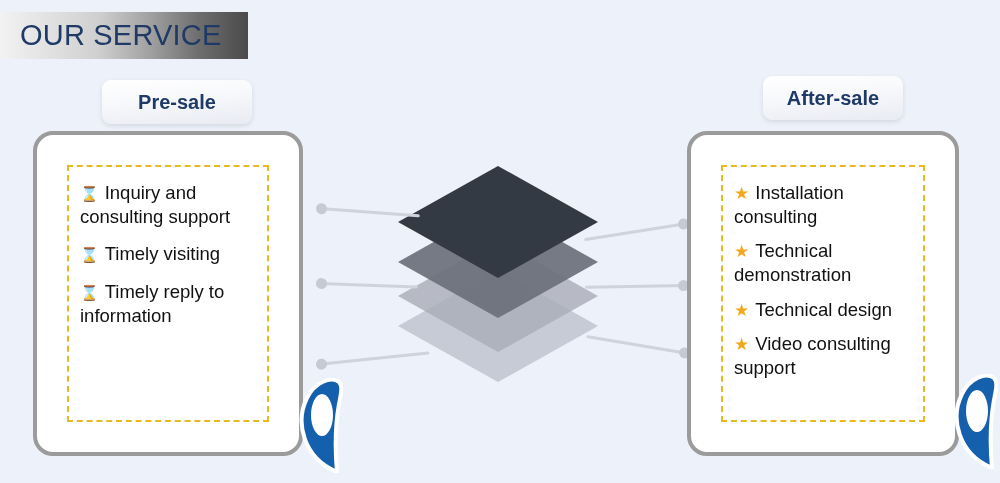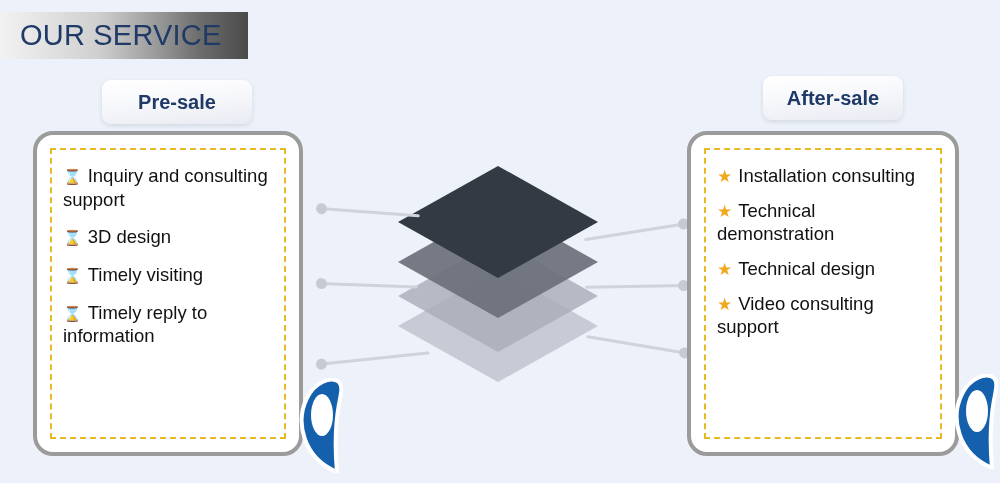--- a/index.html
+++ b/index.html
@@ -65,21 +65,21 @@
   }
   .pill-pre   { left: 102px; top: 80px;  width: 150px; }
   .pill-after { left: 763px; top: 76px;  width: 140px; }
 
   
   .panel {
     position: absolute;
     border: 4px solid #9b9b9b;
     border-radius: 20px;
     background: #ffffff;
-    padding: 13px;
+    padding: 30px;
     z-index: 4;
   }
   .panel-inner {
     width: 100%;
     height: 100%;
     border: 2px dashed #e8b923;
     background: #ffffff;
     padding: 14px 8px 10px 8px;
     overflow: hidden;
   }
@@ -219,23 +219,20 @@
 <div class="pill pill-pre">
   <span>Pre-sale</span>
 </div>
 
 <div class="panel panel-left">
   <div class="panel-inner">
     <div class="item">
       <span class="bullet bullet-hourglass">⌛</span><span>Inquiry and consulting support</span>
     </div>
     <div class="item">
-      <span class="bullet bullet-hourglass">⌛</span><span>3D design</span>
-    </div>
-    <div class="item">
       <span class="bullet bullet-hourglass">⌛</span><span>Timely visiting</span>
     </div>
     <div class="item">
       <span class="bullet bullet-hourglass">⌛</span><span>Timely reply to information</span>
     </div>
   </div>
 </div>
 
 <div class="pill pill-after">
   <span>After-sale</span>

